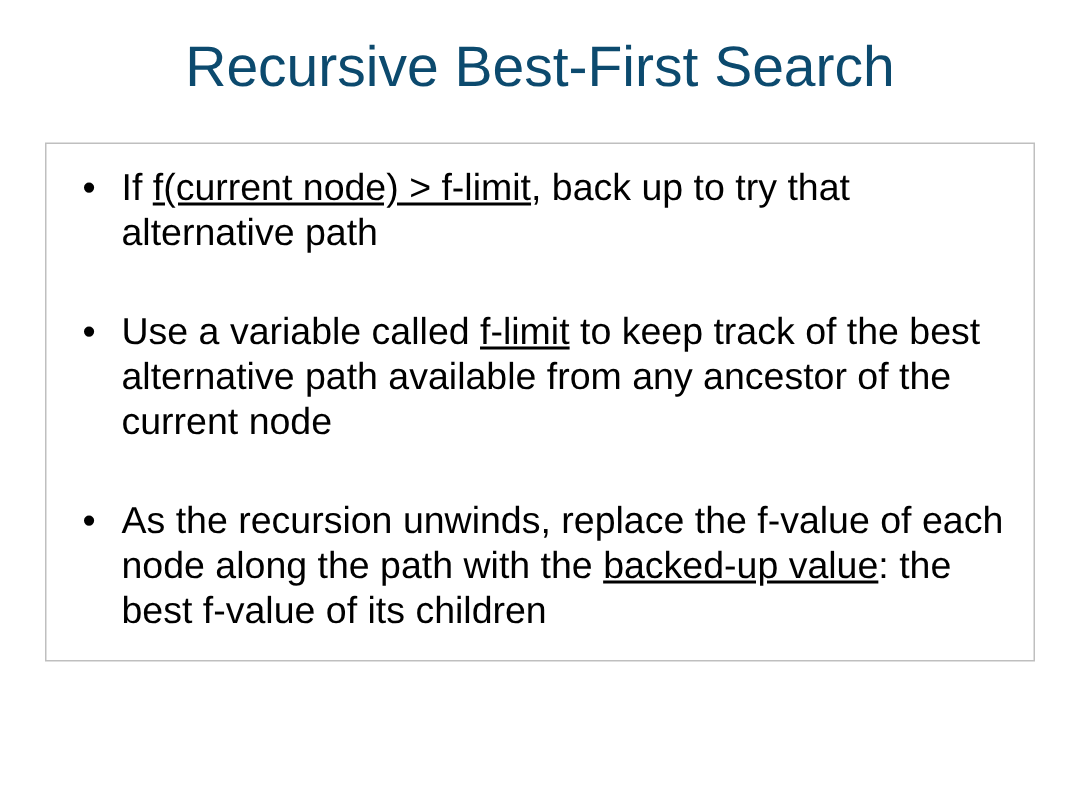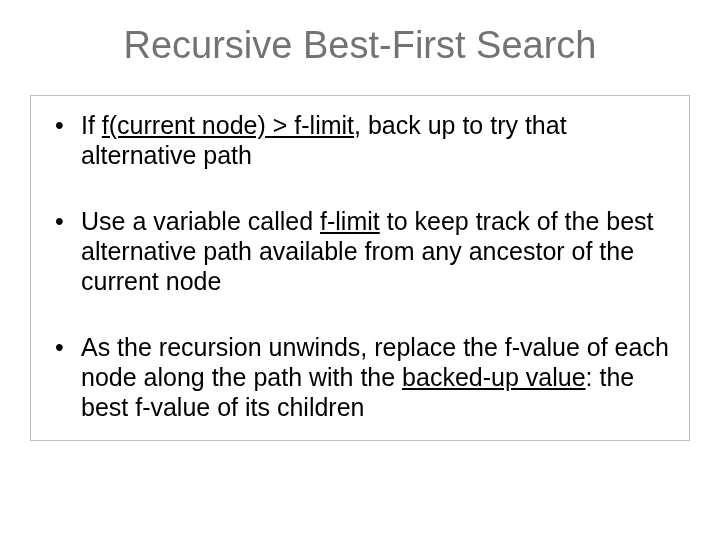--- a/index.html
+++ b/index.html
@@ -11,21 +11,21 @@
     font-family: Arial, Helvetica, sans-serif;
     overflow: hidden;
   }
   .slide {
     width: 720px;
     height: 540px;
     box-sizing: border-box;
     padding: 24px 30px 30px 30px;
   }
   .title {
-    color: #737373;
+    color: #0c4a6e;
     font-size: 38px;
     text-align: center;
     margin: 0 0 28px 0;
     font-weight: normal;
   }
   .body-box {
     border: 1px solid #bfbfbf;
     padding: 14px 20px 18px 20px;
   }
   ul.bullets {

